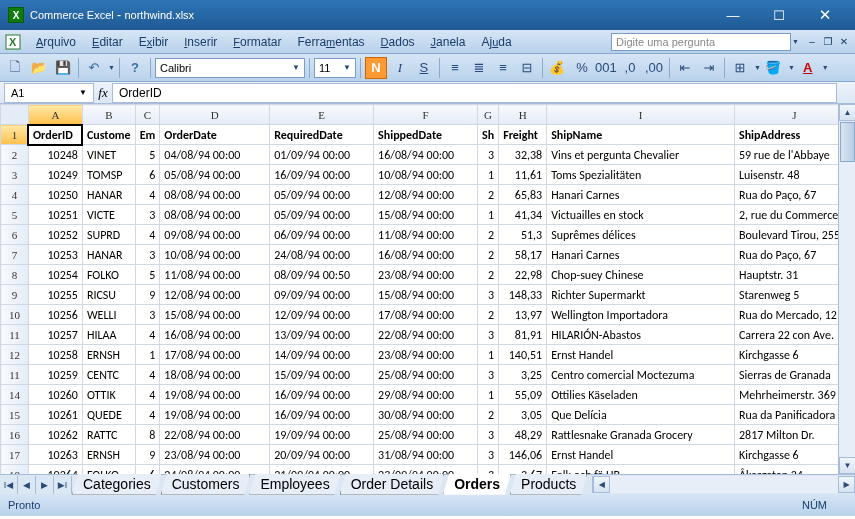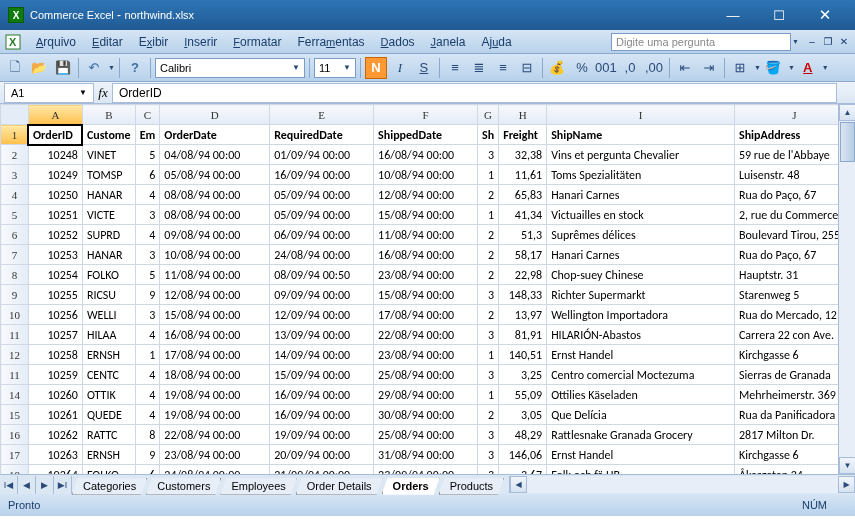--- a/index.html
+++ b/index.html
@@ -42,21 +42,21 @@
 td.num{text-align:right}
 tr.hdr td{font-weight:bold}
 .colA{width:54px}.colB{width:50px}.colC{width:18px}.colD{width:110px}.colE{width:104px}.colF{width:104px}.colG{width:18px}.colH{width:48px}.colI{width:188px}.colJ{width:120px}
 .vscroll{position:absolute;right:0;top:0;width:17px;height:100%;background:#e8eef7;border-left:1px solid #a6bcd8}
 .vscroll .thumb{position:absolute;top:18px;left:1px;width:15px;height:40px;background:linear-gradient(90deg,#dbe5f1,#b7cce4);border:1px solid #8aa9cc}
 .vscroll .arr{position:absolute;left:0;width:17px;height:17px;background:linear-gradient(#f1f5fb,#d6e2f0);border:1px solid #a6bcd8;display:flex;align-items:center;justify-content:center;font-size:8px;color:#2a4a7a}
 .tabbar{height:20px;background:#dce7f4;display:flex;align-items:center;border-top:1px solid #a6bcd8;position:relative}
 .tabnav{display:flex}
 .tabnav span{width:18px;height:18px;display:flex;align-items:center;justify-content:center;font-size:9px;border-right:1px solid #a6bcd8;color:#2a4a7a}
 .tabs{display:flex;align-items:flex-end;height:20px}
-.tab{padding:2px 10px;background:#fff;border:1px solid #888;border-top:none;font-size:11px;margin-right:-1px;clip-path:polygon(6px 0,100% 0,calc(100% - 6px) 100%,0 100%)}
+.tab{padding:2px 10px;background:#fff;border:1px solid #888;border-top:none;font-size:14px;margin-right:-1px;clip-path:polygon(6px 0,100% 0,calc(100% - 6px) 100%,0 100%)}
 .tab.active{background:#fff;font-weight:bold;border-bottom:1px solid #fff}
 .tab:not(.active){background:#e8eef7}
 .hscroll{flex:1;height:17px;background:#e8eef7;border-left:1px solid #a6bcd8;position:relative;margin-left:6px}
 .hscroll .arr{position:absolute;top:0;width:17px;height:17px;background:linear-gradient(#f1f5fb,#d6e2f0);border:1px solid #a6bcd8;display:flex;align-items:center;justify-content:center;font-size:8px;color:#2a4a7a}
 .statusbar{height:22px;background:linear-gradient(#d6e5f5,#b8d2eb);display:flex;align-items:center;padding:0 8px;font-size:11px;color:#1a3d6b}
 .statusbar .right{margin-left:auto;display:flex;gap:20px}
 td.sel{outline:2px solid #000;outline-offset:-1px}
 </style>
 </head>
 <body>

